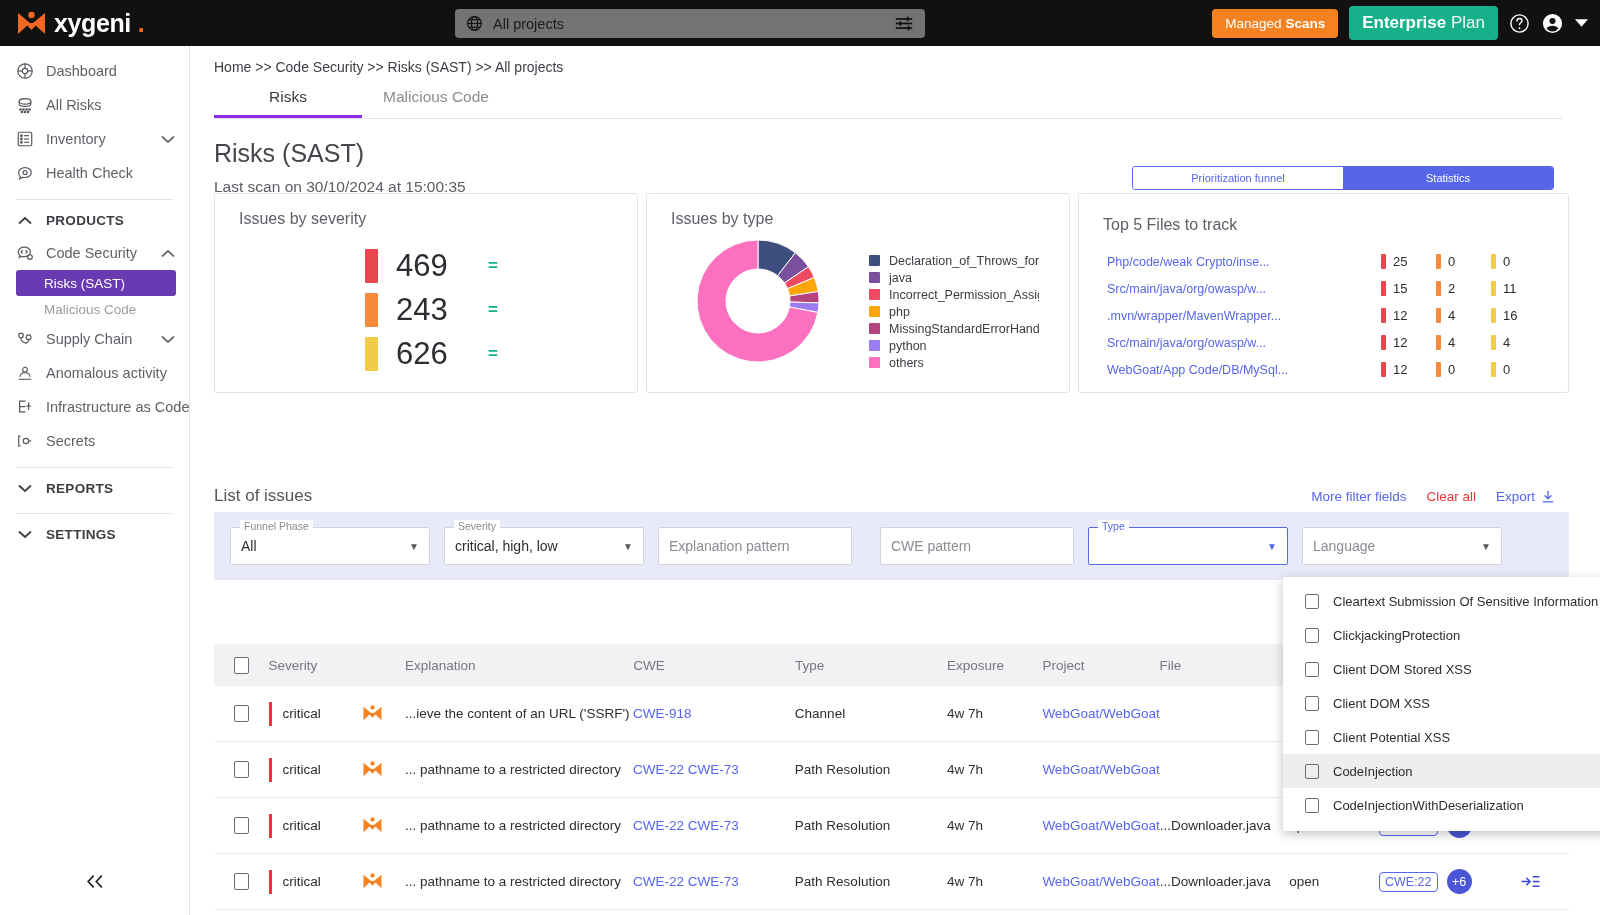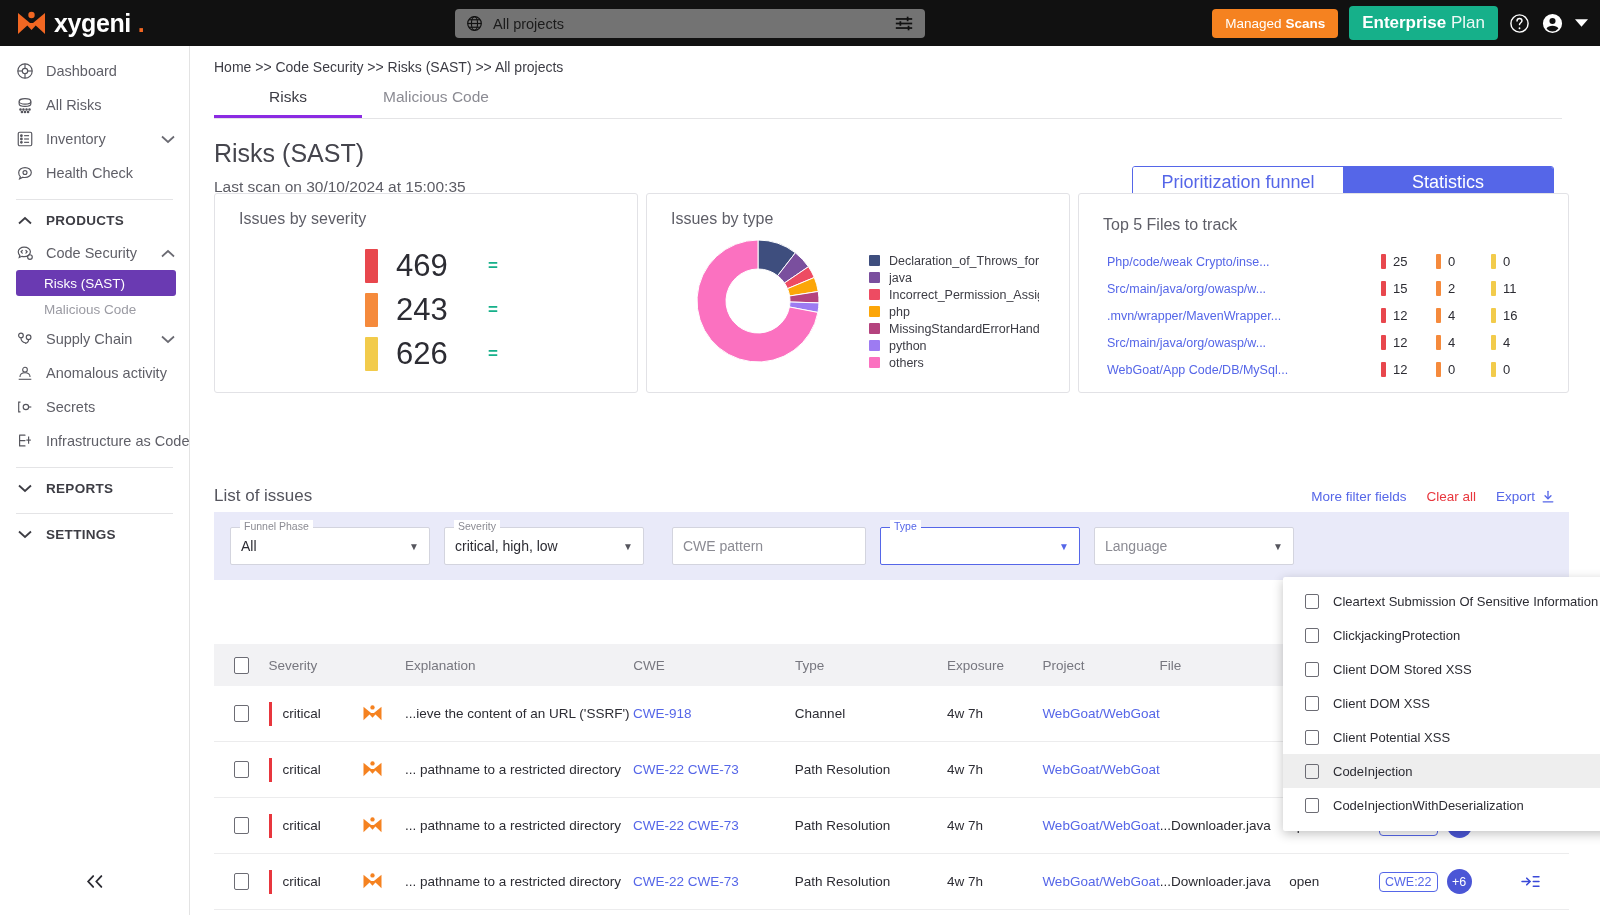--- a/index.html
+++ b/index.html
@@ -84,21 +84,21 @@
   .tab.active { color: #3c3c44; border-bottom: 3px solid #8B2BE2; }
 
   .pagetitle { margin: 20px 0 0 24px; font-size: 25px; color: #45454d; font-weight: normal; }
   .lastscan { margin: 10px 0 0 24px; font-size: 15.5px; color: #5c5c64; }
 
   
   .seg-toggle {
     position: absolute; right: 46px; top: 120px; display: flex;
     border: 1px solid #5566e8; border-radius: 3px; overflow: hidden; width: 422px;
   }
-  .seg { flex: 1; text-align: center; font-size: 18px; padding: 5px 0; cursor: pointer; }
+  .seg { flex: 1; text-align: center; font-size: 11px; padding: 5px 0; cursor: pointer; }
   .seg.off { background: #fff; color: #5566e8; }
   .seg.on { background: #5566e8; color: #fff; }
 
   
   .cards { position: absolute; left: 24px; top: 147px; width: 1355px; height: 200px; display: flex; gap: 8px; }
   .card { background: #fff; border: 1px solid #e2e2e6; border-radius: 3px; position: relative; }
   .card-title { font-size: 16px; color: #5e5e67; padding: 16px 0 0 24px; }
   .card-sev { width: 424px; }
   .card-type { width: 424px; }
   .card-files { width: 424px; flex: 1; }
@@ -397,38 +397,38 @@
           <path d="M4.4 14.4c0-3 2.5-4.6 5.6-4.6s5.6 1.6 5.6 4.6"></path>
           <line x1="3" y1="17" x2="17" y2="17"></line>
         </svg>
       </span>
       <span class="nav-label">Anomalous activity</span>
     </div>
 
     <div class="nav-item">
       <span class="nav-ico">
         <svg width="18" height="18" viewBox="0 0 20 20" fill="none" stroke="#55555d" stroke-width="1.3">
-          <path d="M5 4.5 L3 4.5 L3 15.5 L5 15.5"></path>
-          <circle cx="11" cy="10" r="3"></circle>
-            <line x1="14" y1="10" x2="17" y2="10"></line>
-        </svg>
-      </span>
-      <span class="nav-label">Secrets</span>
-    </div>
-
-    <div class="nav-item">
-      <span class="nav-ico">
-        <svg width="18" height="18" viewBox="0 0 20 20" fill="none" stroke="#55555d" stroke-width="1.3">
           <path d="M4 3.5 L10 3.5 M4 9.5 L10 9.5 M4 15.5 L10 15.5" stroke-linecap="round"></path>
           <path d="M4 3.5 L4 15.5"></path>
           <line x1="14" y1="5" x2="14" y2="13"></line>
             <line x1="11.5" y1="9" x2="16.5" y2="9"></line>
         </svg>
       </span>
       <span class="nav-label">Infrastructure as Code</span>
+    </div>
+
+    <div class="nav-item">
+      <span class="nav-ico">
+        <svg width="18" height="18" viewBox="0 0 20 20" fill="none" stroke="#55555d" stroke-width="1.3">
+          <path d="M5 4.5 L3 4.5 L3 15.5 L5 15.5"></path>
+          <circle cx="11" cy="10" r="3"></circle>
+            <line x1="14" y1="10" x2="17" y2="10"></line>
+        </svg>
+      </span>
+      <span class="nav-label">Secrets</span>
     </div>
 
     <div class="nav-div"></div>
 
     <div class="nav-section">
       <span class="nav-ico">
         <svg width="14" height="9" viewBox="0 0 14 9" fill="none" stroke="#3d3d44" stroke-width="1.8">
             <path d="M1 1.5 L7 7 L13 1.5"></path>
           </svg>
       </span>
@@ -652,20 +652,23 @@
     <div class="filterbar">
       <div class="ff w-funnel">
         <span class="ff-label">Funnel Phase</span>
         <span class="ff-val">All</span>
         <span class="ff-arrow">▼</span>
       </div>
       <div class="ff w-sev">
         <span class="ff-label">Severity</span>
         <span class="ff-val">critical, high, low</span>
         <span class="ff-arrow">▼</span>
+      </div>
+      <div class="ff w-exp" style="width:194px">
+        <span class="ff-ph">Explanation pattern</span>
       </div>
       <div class="ff w-cwe" style="width:194px">
         <span class="ff-ph">CWE pattern</span>
       </div>
       <div class="ff w-type focused">
         <span class="ff-label bluelbl">Type</span>
         <span class="ff-val"></span>
         <span class="ff-arrow">▼</span>
       </div>
       <div class="ff w-lang">

